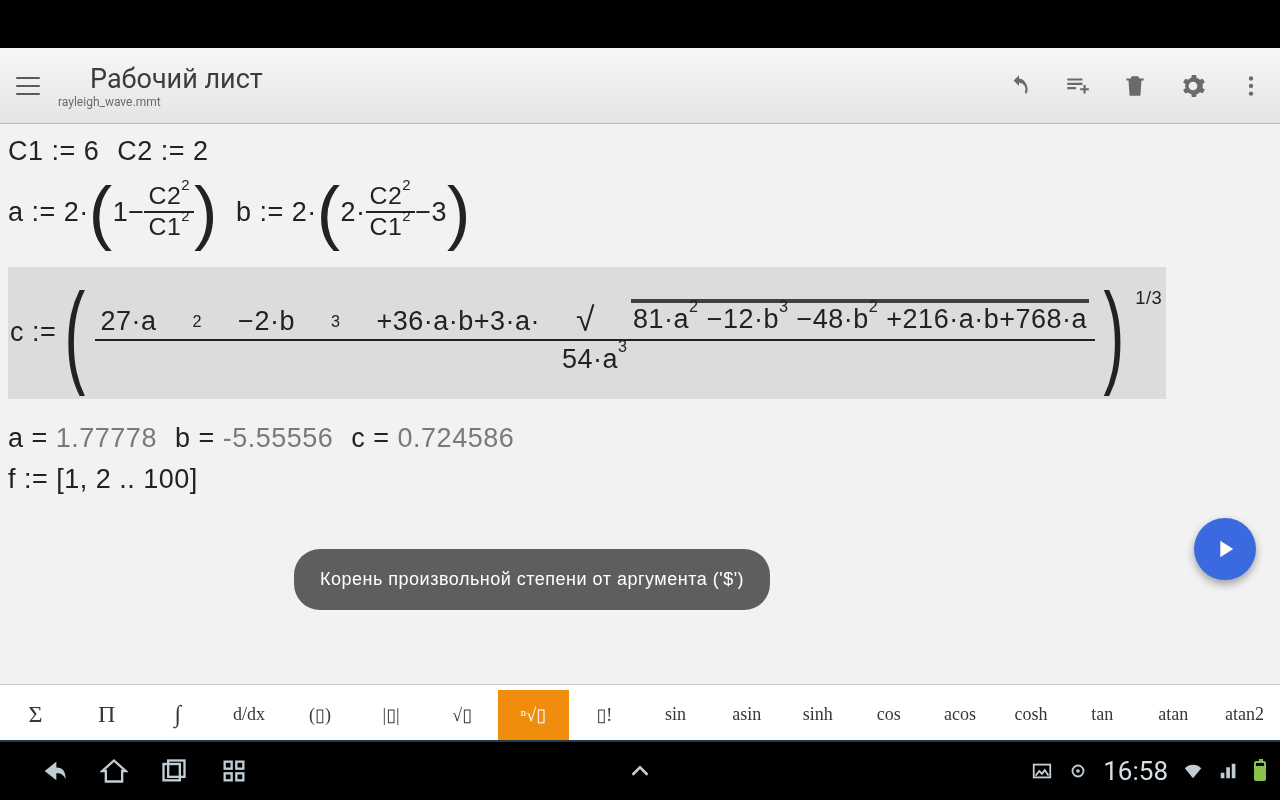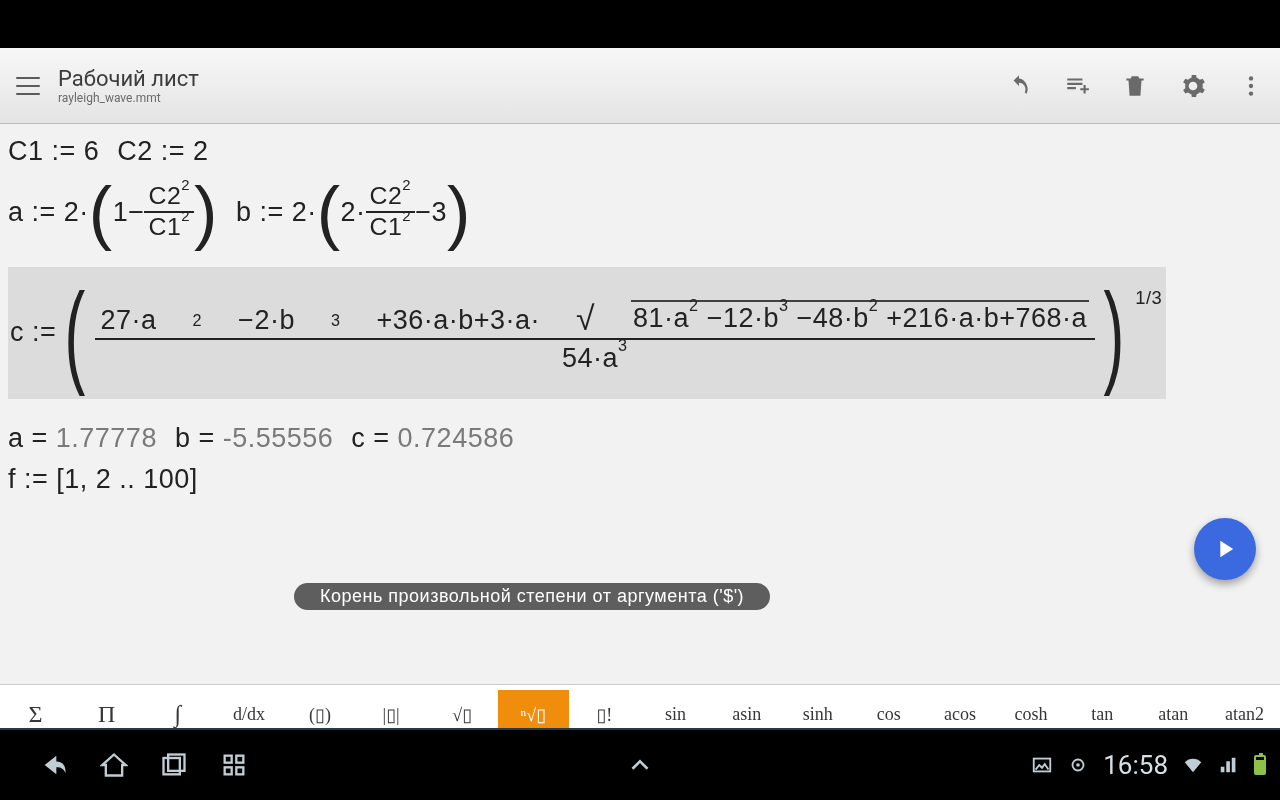--- a/index.html
+++ b/index.html
@@ -3,37 +3,37 @@
 <meta charset="utf-8">
 <style>
   * { box-sizing: border-box; margin: 0; padding: 0; }
   html, body { width: 1280px; height: 800px; overflow: hidden; font-family: "Roboto", "Helvetica Neue", Arial, sans-serif; }
   body { background: #000; position: relative; }
   .app-area { position: absolute; top: 48px; left: 0; right: 0; bottom: 56px; background: #f2f2f2; display: flex; flex-direction: column; }
   .header { height: 76px; background: linear-gradient(#f7f7f7, #e4e4e4); display: flex; align-items: center; border-bottom: 1px solid #bbb; padding: 0 16px; gap: 18px; }
   .hamburger { width: 24px; height: 18px; display: flex; flex-direction: column; justify-content: space-between; cursor: pointer; }
   .hamburger span { height: 2px; background: #5b5b5b; border-radius: 1px; }
   .title-block { flex: 1; display: flex; flex-direction: column; color: #555; }
-  .title-block .t1 { font-size: 22px; color: #3c3c3c; }
+  .title-block .t1 { font-size: 27px; color: #3c3c3c; margin-left: 32px; }
   .title-block .t2 { font-size: 12px; color: #6a6a6a; }
   .toolbar-icons { display: flex; gap: 32px; align-items: center; color: #6a6a6a; }
   .toolbar-icons svg, .toolbar-icons .icon { width: 26px; height: 26px; fill: #6a6a6a; cursor: pointer; }
   .worksheet { flex: 1; background: #f2f2f2; padding: 12px 8px 0 8px; font-size: 27px; color: #222; position: relative; overflow: hidden; }
   .row { margin-bottom: 10px; display: flex; align-items: center; gap: 18px; }
   .math { font-family: Liberation Sans, sans-serif; letter-spacing: 0.5px; }
   .selected-block { background: #dcdcdc; padding: 9px 6px 9px 2px; margin: 10px 0; display: inline-block; }
   .result-gray { color: #7a7a7a; }
   .fab { position: absolute; right: 24px; bottom: 104px; width: 62px; height: 62px; border-radius: 31px; background: #3b69e0; display: flex; align-items: center; justify-content: center; box-shadow: 0 4px 8px rgba(0,0,0,0.35); cursor: pointer; }
   .fab svg { fill: #fff; width: 28px; height: 28px; }
-  .tooltip { position: absolute; left: 294px; bottom: 74px; background: #5e5e5e; color: #fff; font-size: 18px; padding: 3px 26px; border-radius: 26px; }
+  .tooltip { position: absolute; left: 294px; bottom: 74px; background: #5e5e5e; color: #fff; font-size: 18px; padding: 20px 26px; border-radius: 26px; }
   .symbol-bar { height: 60px; background: #fff; border-top: 1px solid #ccc; display: flex; align-items: center; font-family: Georgia, serif; font-size: 22px; color: #373737; }
   .sym { flex: 1; text-align: center; cursor: pointer; padding: 14px 2px; font-size: 18px; }
   .sym.big { font-size: 24px; }
   .sym.active { background: #f18d0d; color: #fff; }
-  .navbar { position: absolute; bottom: 0; left: 0; right: 0; height: 72px; background: #000; border-top: 2px solid #223a4a; display: flex; align-items: center; color: #a8b8c0; }
+  .navbar { position: absolute; bottom: 0; left: 0; right: 0; height: 60px; background: #000; border-top: 2px solid #223a4a; display: flex; align-items: center; color: #a8b8c0; }
   .nav-left { display: flex; gap: 32px; padding-left: 40px; }
   .nav-left svg { width: 28px; height: 28px; fill: #c0cdd4; cursor: pointer; }
   .nav-center { flex: 1; display: flex; justify-content: center; }
   .nav-center svg { width: 30px; height: 30px; fill: #c0cdd4; cursor: pointer; }
   .nav-right { display: flex; align-items: center; gap: 14px; padding-right: 14px; color: #d6e0e4; font-size: 24px; }
   .nav-right svg { width: 22px; height: 22px; fill: #c0cdd4; }
   .battery { width: 12px; height: 20px; border: 2px solid #8bc34a; border-radius: 2px; position: relative; background: linear-gradient(to top, #8bc34a 80%, transparent 80%); }
   .battery::before { content:''; position:absolute; top:-4px; left:3px; width:4px; height:2px; background:#8bc34a; }
   
   .inline-math { display:inline-flex; align-items:center;justify-content:space-between; }
@@ -41,21 +41,21 @@
   .frac .num, .frac .den { padding: 0 4px; line-height: 1.15; }
   .frac .bar { border-top: 2px solid #222; width:100%; }
   .sup { font-size: 0.6em; vertical-align: super; position: relative; top: -0.35em; }
   .paren { font-size: 2.6em; font-weight: 200; line-height: 1; }
   .bigparen { font-size: 4.2em; font-weight: 100; line-height: 1; transform: scaleX(0.55); display:inline-block; }
   .pow13 { font-size: 0.68em; position: relative; top: -1.9em; left: 2px; }
   .big-c-block { display:inline-flex; align-items:center; }
   .big-frac { display:inline-flex; flex-direction:column; align-items:center; font-size: 27px; }
   .big-frac .brow { padding: 2px 6px; gap: 36px; }
   .big-frac .bline { border-top: 2px solid #222; width: 100%; }
-  .sqrt-top { border-top: 2px solid #404040; padding: 0 2px 2px 2px; margin-top: 8px; }
+  .sqrt-top { border-top: 4px solid #404040; padding: 0 2px 2px 2px; margin-top: 8px; }
   .sqrt-lead { font-size: 1.25em; align-self:flex-end; position:relative; top: 2px; }
 </style>
 </head>
 <body>
 
 <div class="app-area">
 
   <div class="header">
     <div class="hamburger">
         <span></span>

